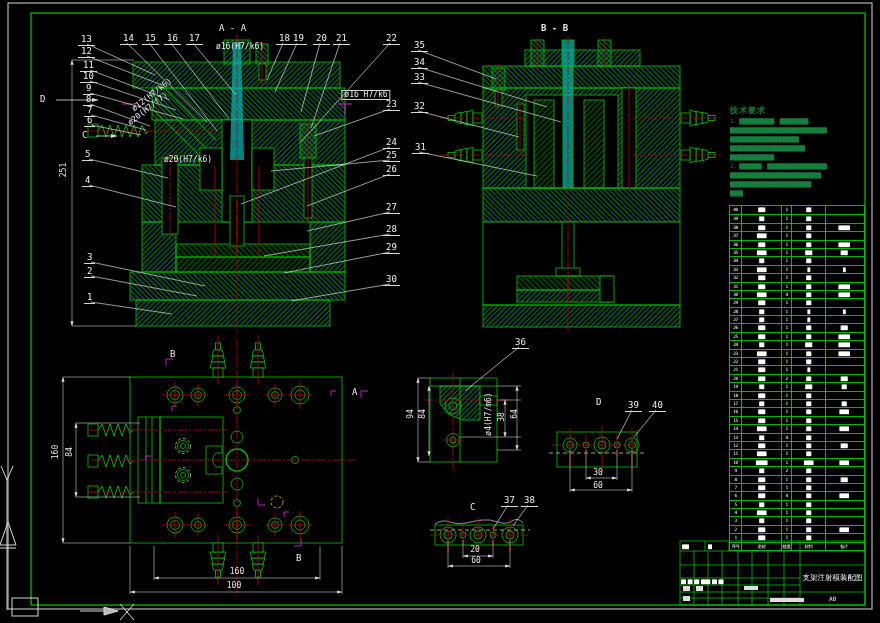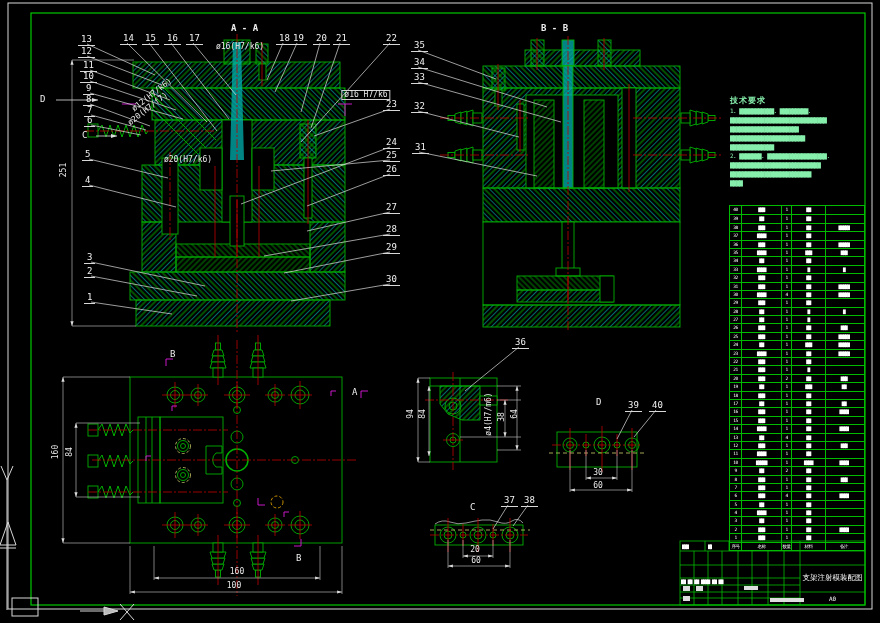--- a/index.html
+++ b/index.html
@@ -5,21 +5,21 @@
   html,body{margin:0;padding:0;background:#000;}
   .page{position:relative;width:880px;height:623px;background:#000;overflow:hidden;
         font-family:"DejaVu Sans Mono","Liberation Mono",monospace;}
   .abs{position:absolute;}
   .lbl{position:absolute;color:#eee;font-size:9px;white-space:nowrap;}
   .balloon{position:absolute;color:#f2f2f2;font-size:9px;line-height:10px;
            border-bottom:1px solid #d8d8d8;padding:0 3px 1px;white-space:nowrap;}
   .dim{position:absolute;color:#e8e8e8;font-size:8px;line-height:8px;white-space:nowrap;
        transform:translate(-50%,-50%);}
   .dim.box{border:1px solid #d0d0d0;padding:0 2px;}
-  .notes{position:absolute;left:730px;top:95px;width:140px;color:#86efac;}
+  .notes{position:absolute;left:730px;top:105px;width:140px;color:#15803d;}
   .notes .nt{font-size:8px;font-weight:bold;letter-spacing:1px;}
   .notes .nl{font-size:6px;line-height:9px;letter-spacing:-0.5px;white-space:nowrap;overflow:hidden;width:138px;}
   #bom{position:absolute;left:729px;top:205px;width:136px;border:1px solid #00bb00;box-sizing:border-box;}
   #bom .row{display:grid;grid-template-columns:11px 40px 10px 34px 37px;height:8.4px;
             border-top:1px solid #00bb00;box-sizing:border-box;}
   #bom .row:first-child{border-top:none;}
   #bom .cell{border-left:1px solid #00bb00;box-sizing:border-box;overflow:hidden;
              color:#fff;font-size:4.5px;line-height:7.5px;text-align:center;letter-spacing:-0.5px;}
   #bom .cell:first-child{border-left:none;}
   #bom .hdr .cell{font-size:4.5px;color:#fff;}
@@ -422,21 +422,21 @@
   <polygon points="0,545 16,545 8,522"></polygon>
         <line x1="0" y1="548" x2="16" y2="548"></line>
   <rect x="12" y="598" width="26" height="18"></rect>
   <line x1="80" y1="611" x2="104" y2="611"></line>
   <polygon points="104,607 118,611 104,615" fill="#bbb"></polygon>
   <line x1="120" y1="604" x2="134" y2="620"></line>
         <line x1="134" y1="604" x2="120" y2="620"></line>
 </g>
 </svg>
 
-<span class="lbl" style="left:231px;top:23px;font-weight:bold">A - A</span>
+<span class="lbl" style="left:219px;top:23px;font-weight:normal">A - A</span>
 <span class="lbl" style="left:541px;top:23px;font-weight:bold">B - B</span>
 <span class="lbl" style="left:40px;top:94px">D</span>
 <span class="lbl" style="left:82px;top:130px">C</span>
 <span class="lbl" style="left:170px;top:349px">B</span>
 <span class="lbl" style="left:352px;top:387px">A</span>
 <span class="lbl" style="left:296px;top:553px">B</span>
 <span class="lbl" style="left:596px;top:397px">D</span>
 <span class="lbl" style="left:470px;top:502px">C</span>
 
 <div class="notes">

